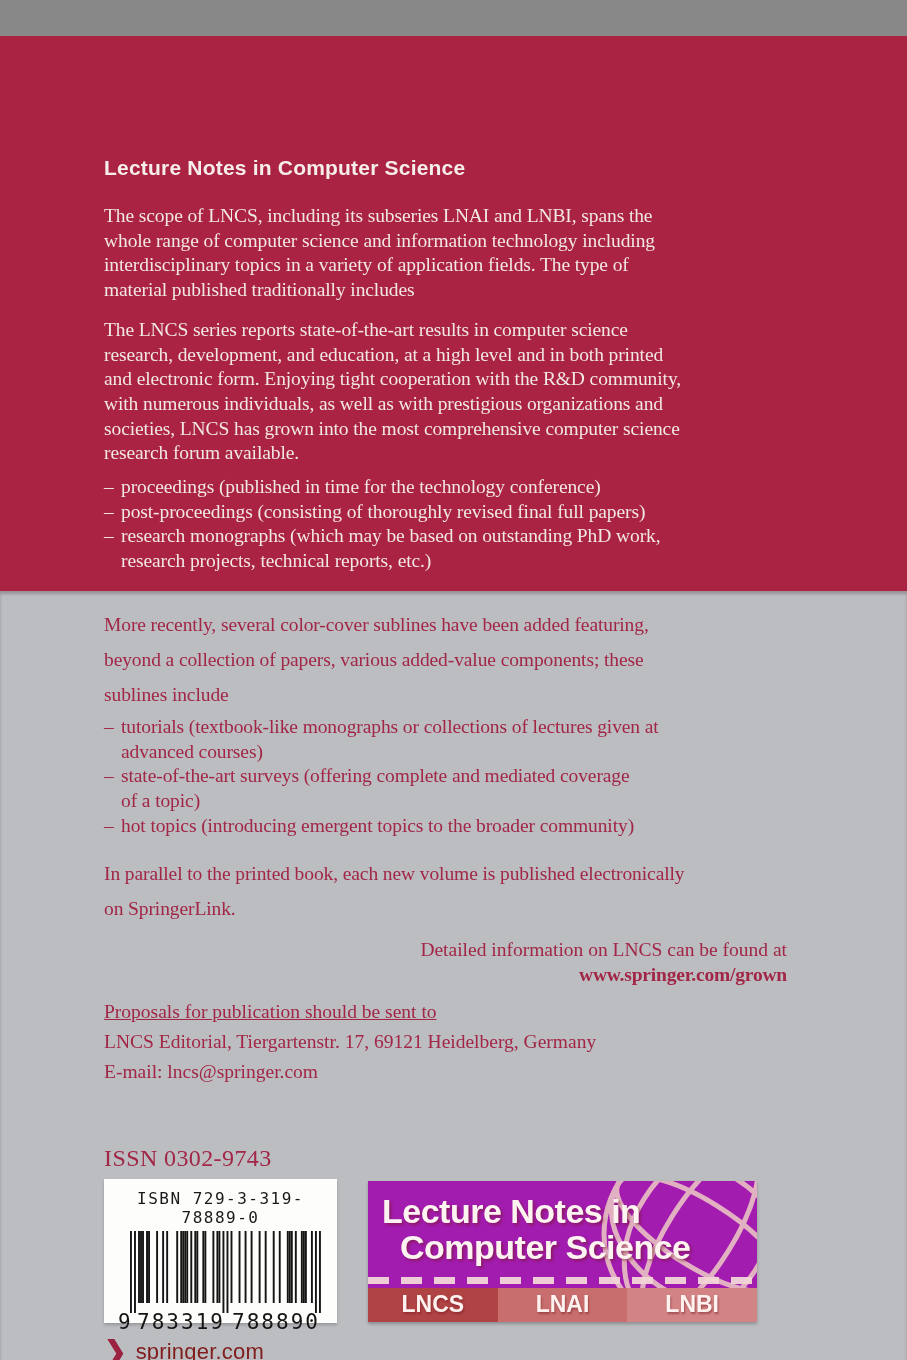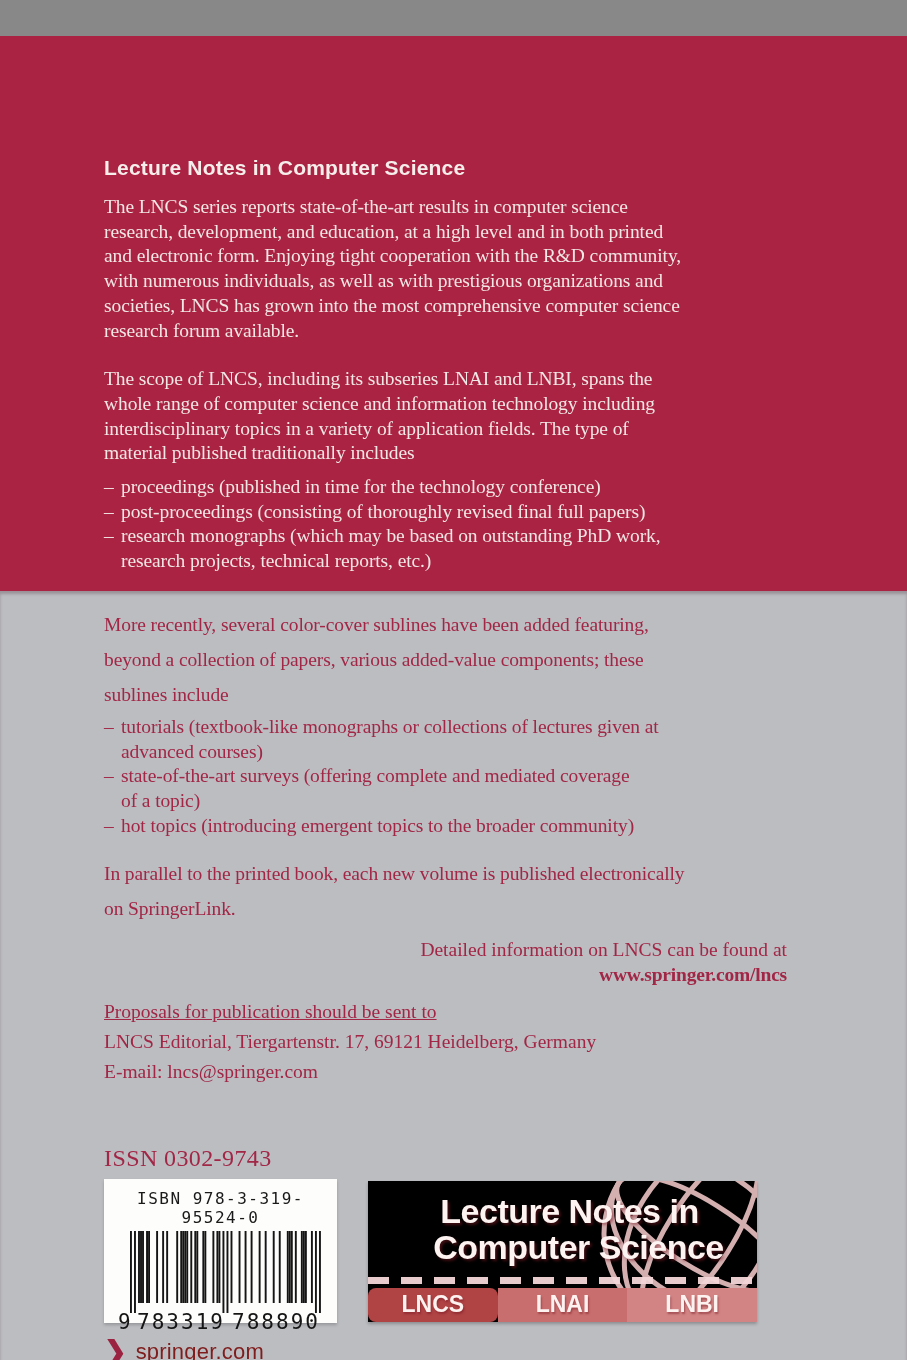--- a/index.html
+++ b/index.html
@@ -39,68 +39,68 @@
   
   .bottom-row { position:relative; margin-top:7px; height:144px; width:683px; }
   .barcode-box { position:absolute; left:0; top:0; width:233px; height:144px;
                  background:#fdfdfb; box-shadow:0 2px 3px rgba(0,0,0,0.2);
                  padding-top:10px; text-align:center; }
   .isbn-label { font-family:"DejaVu Sans Mono", monospace; font-size:16px;
                 color:#1a1a1a; letter-spacing:1.5px; }
   .barcode-svg { display:block; margin:4px auto 0 auto; }
 
   .lncs-logo { position:absolute; left:264px; top:2px; width:389px; height:141px;
-               background:#000000; overflow:hidden;
-               box-shadow:0 2px 3px rgba(0,0,0,0.25);text-align:center; }
+               background:#a21caf; overflow:hidden;
+               box-shadow:0 2px 3px rgba(0,0,0,0.25); }
   .globe-svg { position:absolute; top:-62px; right:-58px; pointer-events:none; }
   .logo-text { position:relative; padding:10px 0 0 14px;
                font-family:"Liberation Sans", sans-serif; font-weight:bold;
                color:#fdf4f2; text-shadow:2px 2px 3px rgba(120,25,35,0.55);
                line-height:40px; font-size:34px; letter-spacing:-0.5px; }
   .logo-line2 { padding-left:18px; margin-top:-4px; }
   .dashed-divider { position:absolute; left:0; right:0; bottom:38px; height:7px;
       background:repeating-linear-gradient(90deg,#f3d6d8 0 21px, transparent 21px 33px);
       opacity:0.95; }
   .logo-tabs { position:absolute; left:0; right:0; bottom:0; height:34px;
                display:flex; font-family:"Liberation Sans", sans-serif; }
   .logo-tab { flex:1 1 0; display:flex; align-items:center; justify-content:center;
               color:#fdf2f0; font-weight:bold; font-size:23px;
               text-shadow:1px 2px 2px rgba(120,25,35,0.5); }
-  .tab-lncs { background:#b04344;border-radius:8px; }
+  .tab-lncs { background:#b04344; }
   .tab-lnai { background:#c96e6e; }
   .tab-lnbi { background:#d28484; }
 
   
   .footer-row { margin-top:16px; display:flex; align-items:center;
                 font-family:"Liberation Sans", sans-serif; }
   .springer-chevron { color:#9c2242; font-size:27px; font-weight:bold;
                       line-height:26px; margin-right:9px;
                       transform:scaleY(1.05); }
   .springer-site { color:#7f1d1d; font-size:22px; letter-spacing:0.2px; }
 </style>
 </head>
 <body>
 
 <div class="cover">
 
   <section class="section-red">
     <h1 class="series-title">Lecture Notes in Computer Science</h1>
 
+    <p class="body-par p2">The scope of LNCS, including its subseries LNAI and LNBI, spans the
+whole range of computer science and information technology including
+interdisciplinary topics in a variety of application fields. The type of
+material published traditionally includes</p>
+
     <p class="body-par p1">The LNCS series reports state-of-the-art results in computer science
 research, development, and education, at a high level and in both printed
 and electronic form. Enjoying tight cooperation with the R&amp;D community,
 with numerous individuals, as well as with prestigious organizations and
 societies, LNCS has grown into the most comprehensive computer science
 research forum available.</p>
 
-    <p class="body-par p2">The scope of LNCS, including its subseries LNAI and LNBI, spans the
-whole range of computer science and information technology including
-interdisciplinary topics in a variety of application fields. The type of
-material published traditionally includes</p>
-
     <ul class="dash-list">
       <li>
         <span class="dash">–</span>
         <span class="li-text">proceedings (published in time for the technology conference)</span>
       </li>
       <li>
         <span class="dash">–</span>
         <span class="li-text">post-proceedings (consisting of thoroughly revised final full papers)</span>
       </li>
       <li>
@@ -131,33 +131,33 @@
         <span class="dash">–</span>
         <span class="li-text">hot topics (introducing emergent topics to the broader community)</span>
       </li>
     </ul>
 
     <p class="body-par p2">In parallel to the printed book, each new volume is published electronically
 on SpringerLink.</p>
 
     <div class="detail-block">
       <div>Detailed information on LNCS can be found at</div>
-      <div class="detail-url">www.springer.com/lncs</div>
+      <div class="detail-url">www.springer.com/grown</div>
     </div>
 
     <div class="proposals-line">Proposals for publication should be sent to</div>
     <div class="address-line">LNCS Editorial, Tiergartenstr. 17, 69121 Heidelberg, Germany</div>
     <div class="email-line">E-mail: lncs@springer.com</div>
 
     <div class="issn-line">ISSN 0302-9743</div>
 
     <div class="bottom-row">
 
       <div class="barcode-box">
-        <div class="isbn-label">ISBN 978-3-319-95524-0</div>
+        <div class="isbn-label">ISBN 729-3-319-78889-0</div>
         <svg class="barcode-svg" id="barcode-svg" width="205" height="104">
             <rect x="12.00" y="0" width="1.91" height="82" fill="#151515"></rect>
             <rect x="16.02" y="0" width="1.91" height="82" fill="#151515"></rect>
             <rect x="20.04" y="0" width="1.91" height="72" fill="#151515"></rect>
             <rect x="22.05" y="0" width="1.91" height="72" fill="#151515"></rect>
             <rect x="24.06" y="0" width="1.91" height="72" fill="#151515"></rect>
             <rect x="28.08" y="0" width="1.91" height="72" fill="#151515"></rect>
             <rect x="30.09" y="0" width="1.91" height="72" fill="#151515"></rect>
             <rect x="38.14" y="0" width="1.91" height="72" fill="#151515"></rect>
             <rect x="44.17" y="0" width="1.91" height="72" fill="#151515"></rect>

